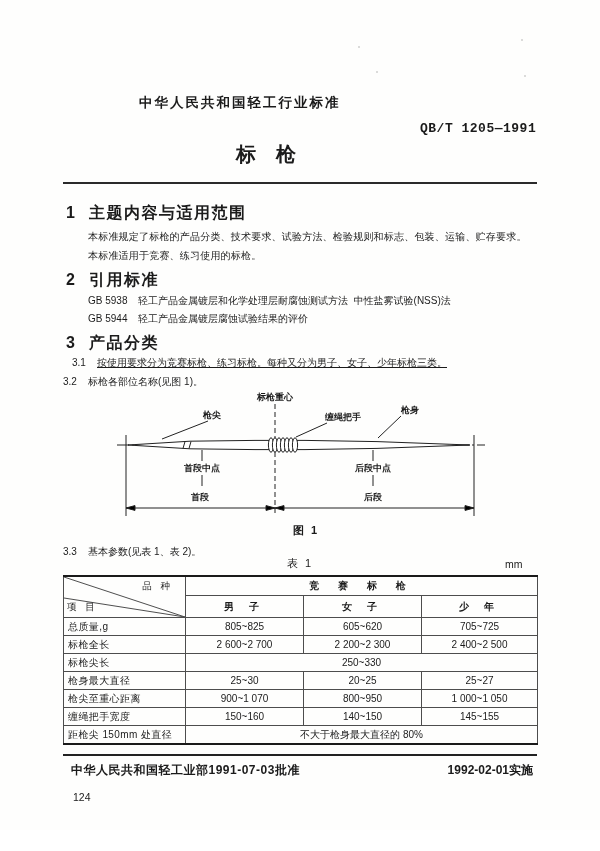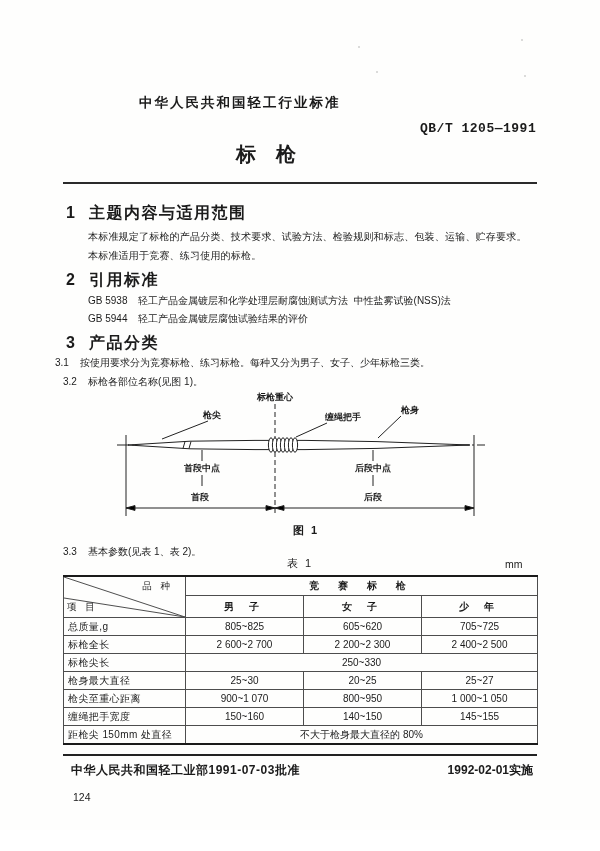--- a/index.html
+++ b/index.html
@@ -75,21 +75,21 @@
   <div class="abs num-p" style="left:88px;top:294px;">
     <span class="num" style="min-width:42px;">GB 5938</span><span style="white-space:pre-wrap;">轻工产品金属镀层和化学处理层耐腐蚀测试方法  中性盐雾试验(NSS)法</span>
   </div>
   <div class="abs num-p" style="left:88px;top:312px;">
     <span class="num" style="min-width:42px;">GB 5944</span><span>轻工产品金属镀层腐蚀试验结果的评价</span>
   </div>
 
   <div class="abs sec-h" style="left:66px;top:333px;">
     <span class="num">3</span><span>产品分类</span>
   </div>
-  <div class="abs num-p" style="left:55px;top:356px;">
+  <div class="abs num-p" style="left:72px;top:356px;text-decoration:underline;">
     <span class="num">3.1</span><span>按使用要求分为竞赛标枪、练习标枪。每种又分为男子、女子、少年标枪三类。</span>
   </div>
   <div class="abs num-p" style="left:63px;top:375px;">
     <span class="num">3.2</span><span>标枪各部位名称(见图 1)。</span>
   </div>
 
   <svg class="abs fig" width="400" height="152" viewBox="0 0 400 152">
 
     <text x="180" y="12" text-anchor="middle">标枪重心</text>
     <line x1="180" y1="16" x2="180" y2="128" stroke-dasharray="5 3"></line>

